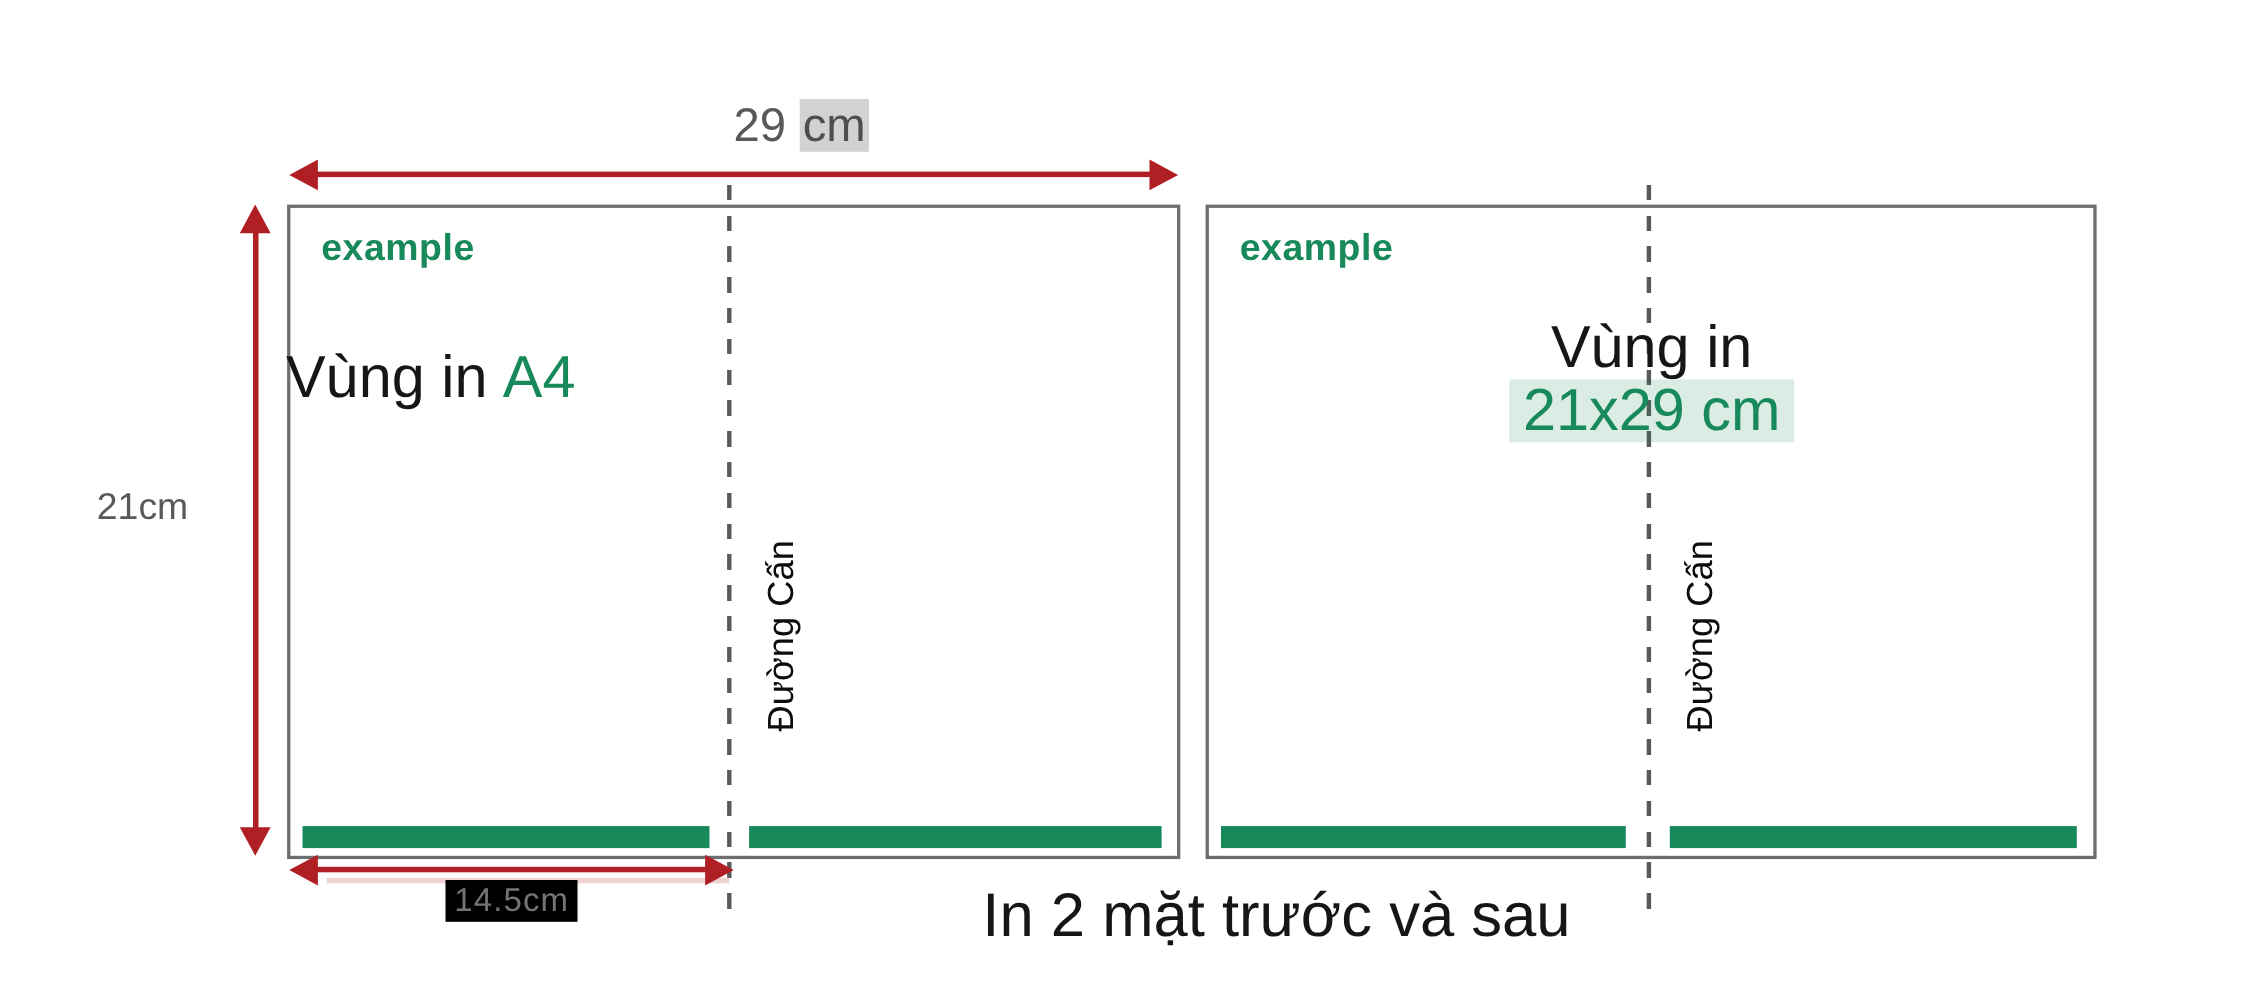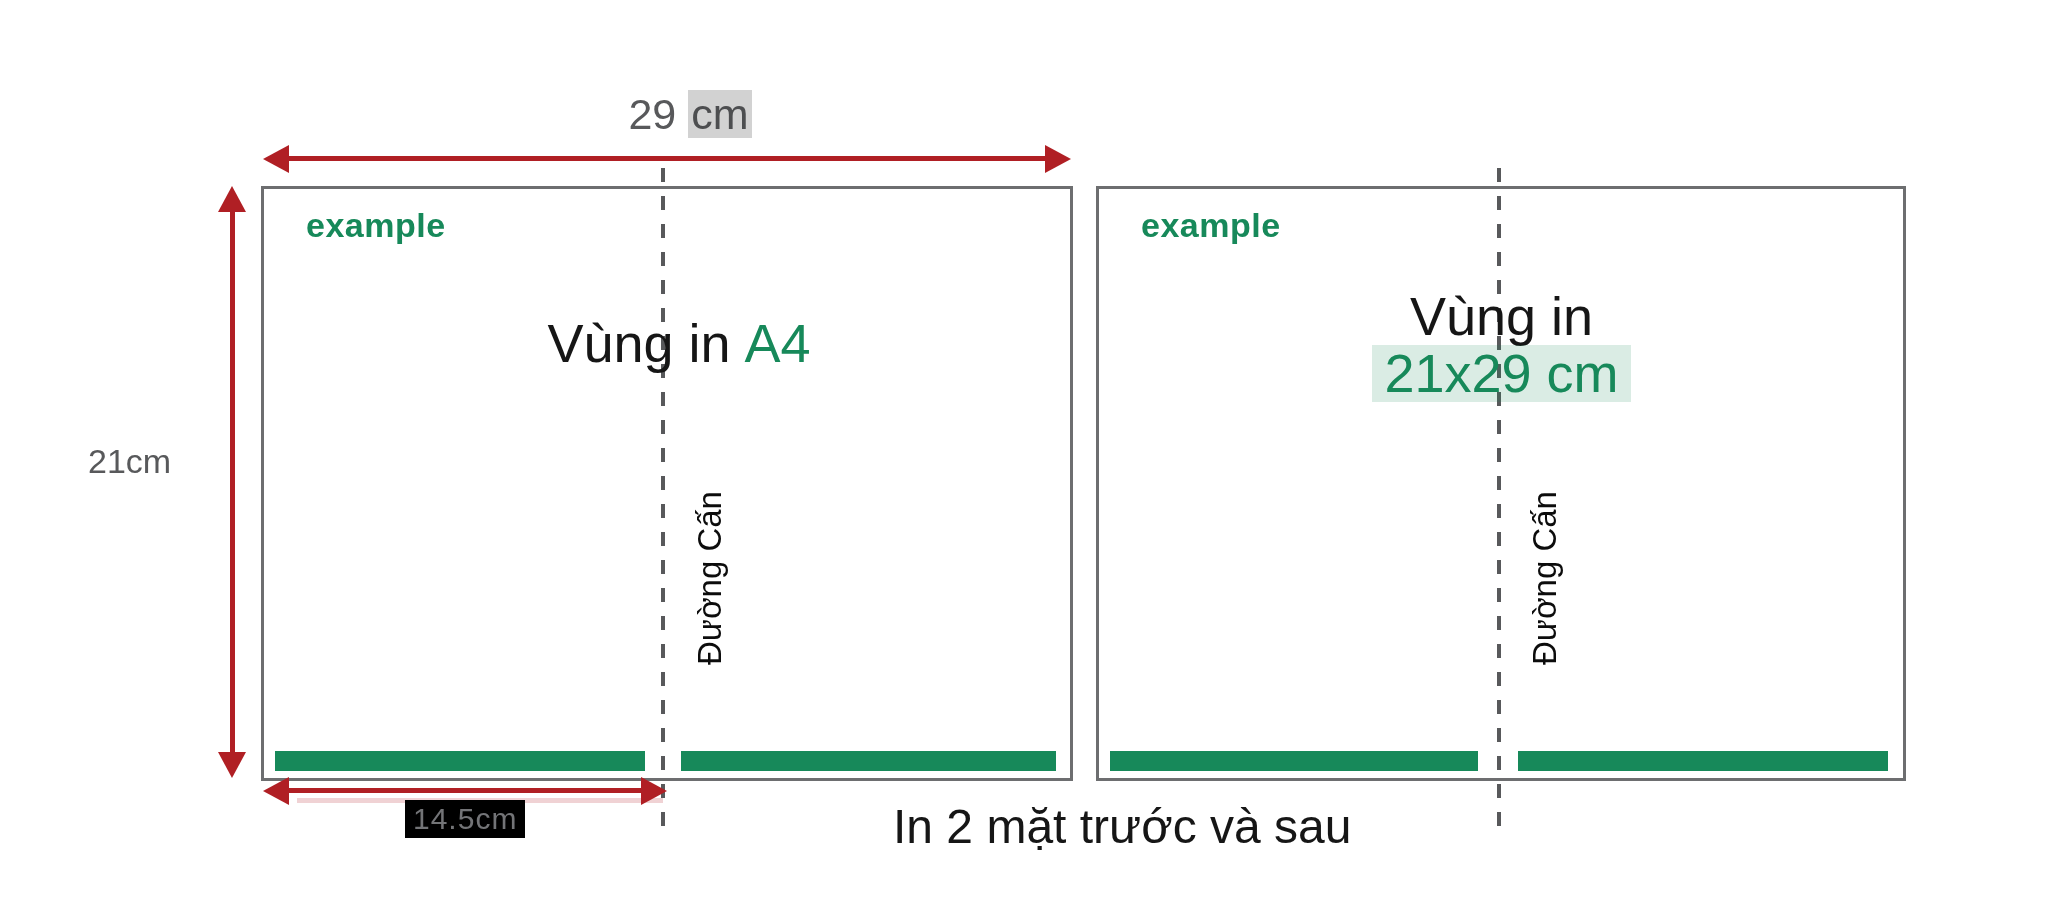--- a/index.html
+++ b/index.html
@@ -28,26 +28,26 @@
   .fold-line.left{left:661px;}
   .fold-line.right{left:1497px;}
 
   
   .fold-label{position:absolute;width:220px;height:40px;line-height:40px;text-align:center;
     font-size:33px;color:#0c0c0c;transform:rotate(-90deg);transform-origin:center;white-space:nowrap;}
   .fold-label.left{left:600px;top:558px;}
   .fold-label.right{left:1435px;top:558px;}
 
   
-  .brand{position:absolute;top:206px;font-size:34px;font-weight:bold;color:var(--green);letter-spacing:0.5px;margin-left:14px;}
+  .brand{position:absolute;top:206px;font-size:34px;font-weight:bold;color:var(--green);letter-spacing:0.5px;}
   .brand.left{left:292px;}
   .brand.right{left:1127px;}
 
   
-  .title-left{position:absolute;left:276px;top:312px;width:806px;text-align:center;
+  .title-left{position:absolute;left:260px;top:312px;width:806px;text-align:left;
     font-size:54px;color:var(--ink);white-space:nowrap;}
   .title-left .hi{color:var(--green);margin-left:14px;}
   .title-right{position:absolute;left:1099px;top:288px;width:805px;text-align:center;
     font-size:54px;color:var(--ink);line-height:1.06;}
   .title-right .hi{display:inline-block;color:var(--green);background:var(--green-hi);
     padding:0 12px;border-radius:0;}
 
   
   .bar{position:absolute;top:751px;height:20px;background:var(--green);}
   .bar.l1{left:275px;width:370px;}
@@ -72,29 +72,29 @@
   .height-ah-u{left:218px;top:186px;}
   .height-ah-d{left:218px;top:752px;}
 
   .half-shaft{left:287px;top:788px;width:356px;}
   .half-ah-l{left:263px;top:777px;}
   .half-ah-r{left:641px;top:777px;}
   .half-shadow{position:absolute;left:297px;top:798px;width:366px;height:5px;background:var(--red-light);}
 
   
   .dim{color:var(--dim-text);}
-  .width-label{position:absolute;left:590px;top:90px;width:200px;text-align:center;font-size:43px;}
+  .width-label{position:absolute;left:590px;top:90px;width:200px;text-align:right;font-size:43px;}
   .width-label .unit{background:rgba(125,125,125,0.35);padding:0 3px;color:#4d4e50;}
   .height-label{position:absolute;left:88px;top:442px;font-size:34px;}
   .half-label{position:absolute;left:405px;top:800px;font-size:30px;background:#000000;color:#737477;
     padding:2px 8px;letter-spacing:1px;text-align:right;}
 
   
   .caption{position:absolute;left:893px;top:799px;width:414px;text-align:left;
-    font-size:48px;color:var(--ink);white-space:nowrap;}
+    font-size:56px;color:var(--ink);white-space:nowrap;}
 </style>
 </head>
 <body>
 
 <div class="canvas">
 
   <div class="sheet sheet-left"></div>
 
   <div class="sheet sheet-right"></div>
 

